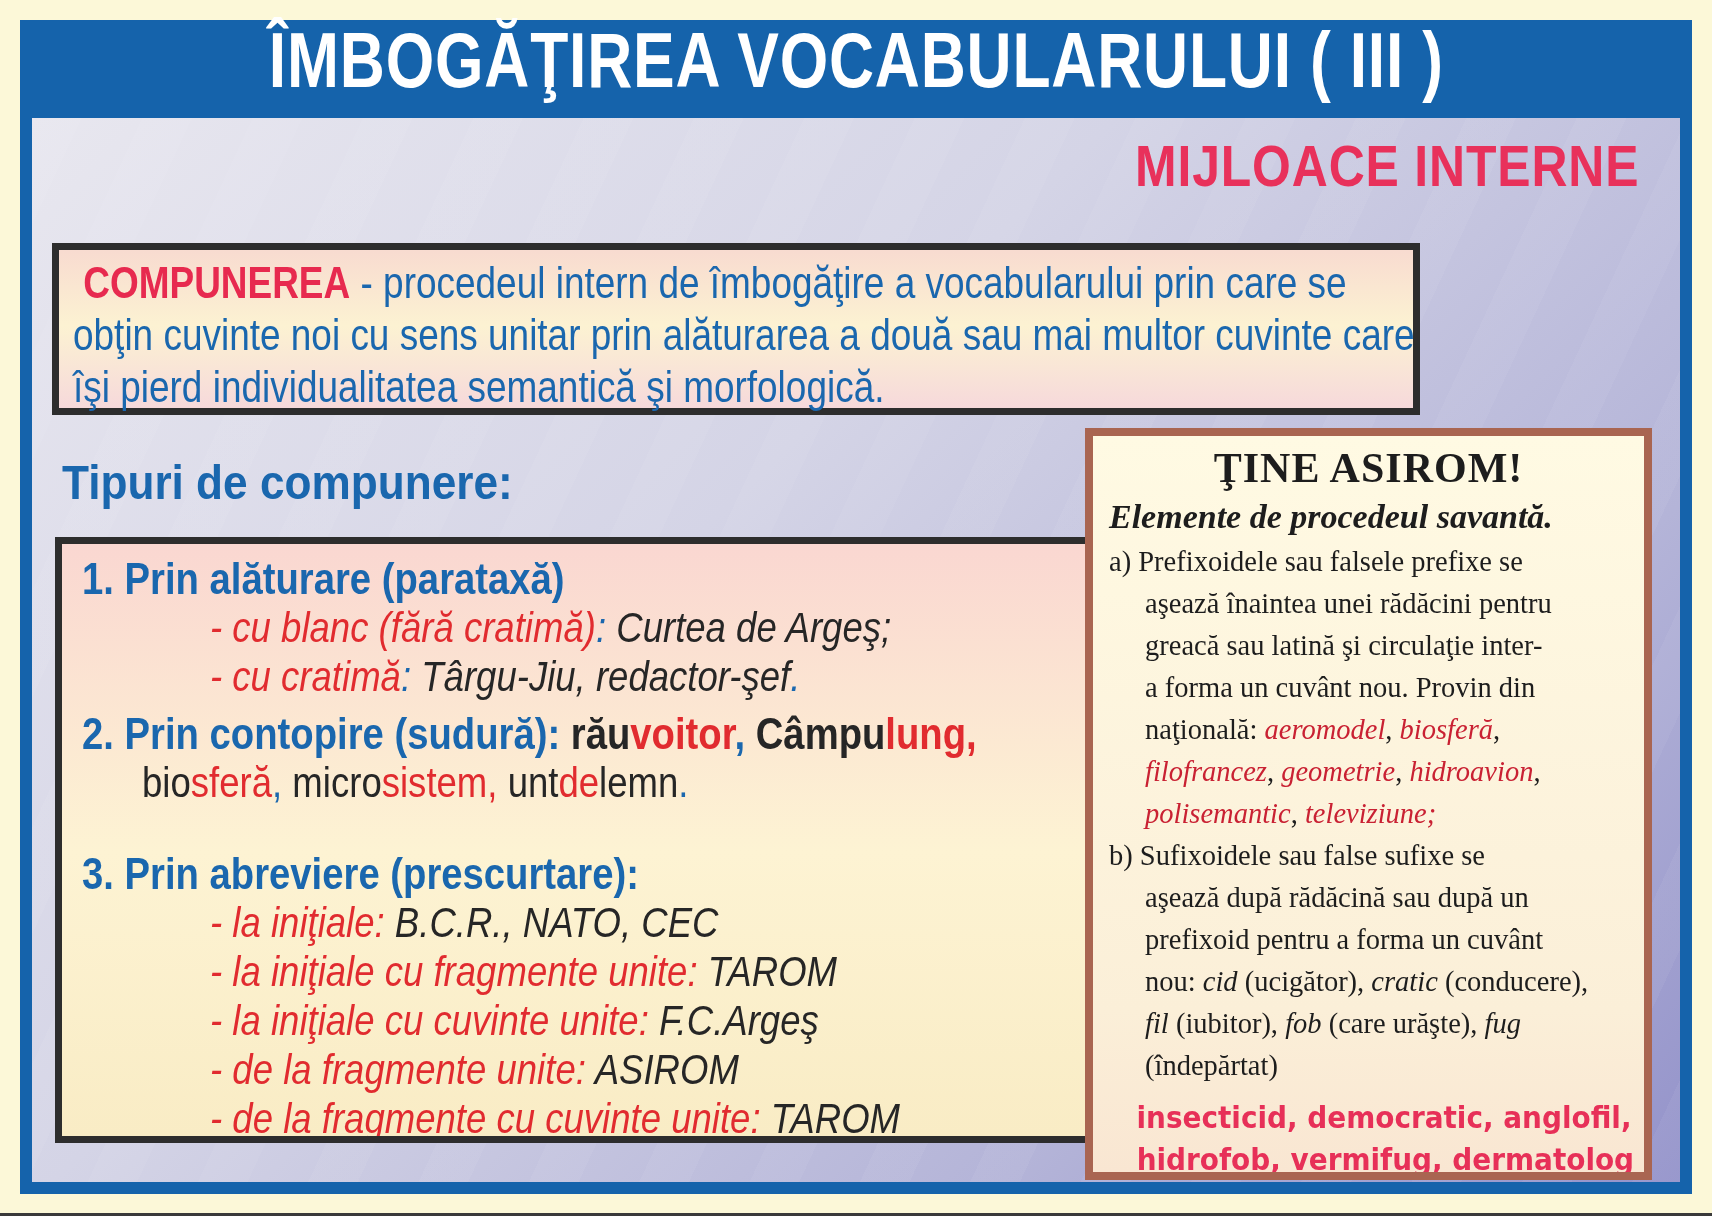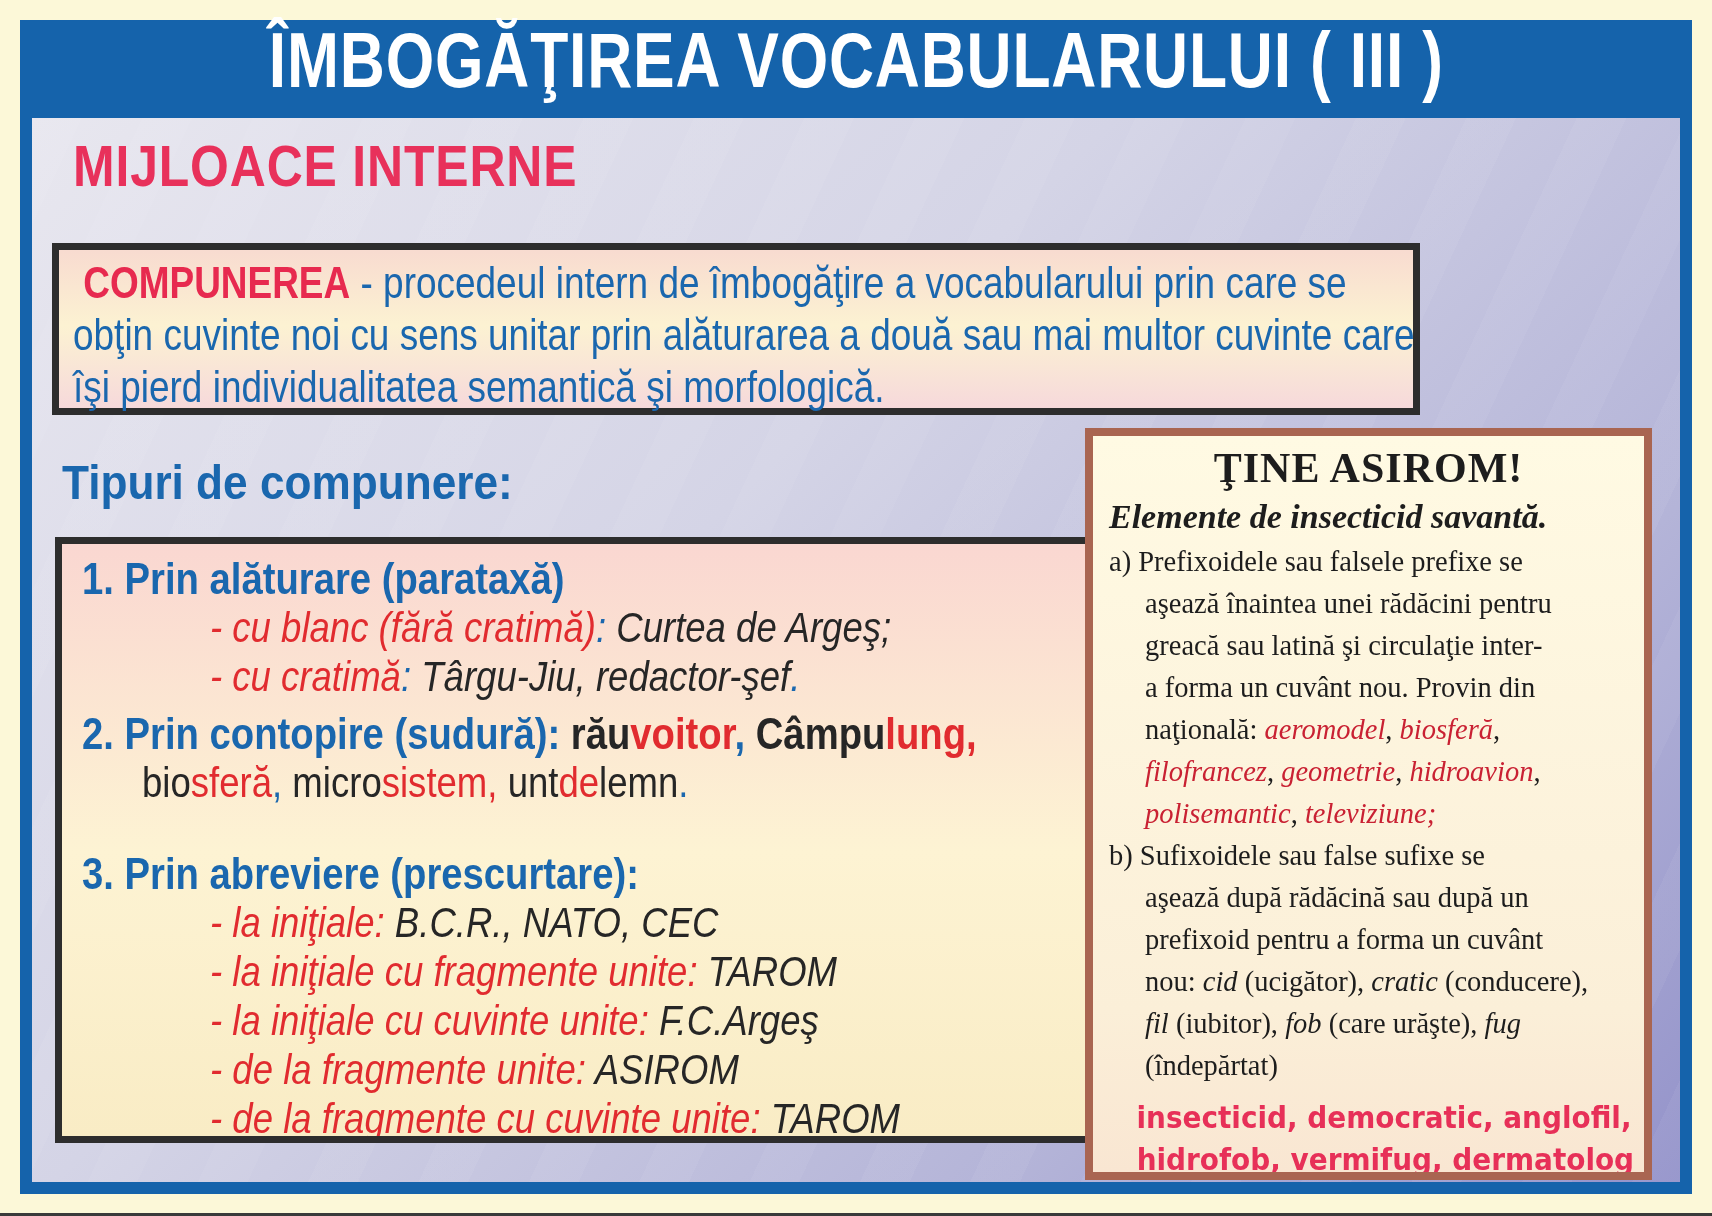--- a/index.html
+++ b/index.html
@@ -21,21 +21,21 @@
     color:#ffffff;font-weight:700;font-size:78px;letter-spacing:1px;
     display:inline-block;transform:scaleX(0.80);white-space:nowrap;
   }
   .inner{
     position:absolute;left:32px;top:118px;width:1648px;height:1064px;
     background:
       repeating-linear-gradient(115deg, rgba(255,255,255,0.05) 0 45px, rgba(255,255,255,0) 45px 100px),
       linear-gradient(135deg,#E8E7EF 0%,#D4D4E6 40%,#B4B4D8 75%,#9493CA 100%);
   }
   .subtitle{
-    position:absolute;left:32px;top:132px;width:1648px;text-align:left;
+    position:absolute;left:32px;top:132px;width:1648px;text-align:right;
   }
   .subtitle .t{
     color:#E8315B;font-weight:700;font-size:58px;display:inline-block;
     transform:scaleX(0.86);white-space:nowrap;letter-spacing:1px;
   }
   .defbox{
     position:absolute;left:52px;top:243px;width:1368px;height:172px;
     box-sizing:border-box;border:7px solid #2D2D2D;
     background:linear-gradient(180deg,#F8DBD0 0%,#FCF2D2 48%,#F6D9DB 100%);
     padding:7px 14px 0 14px;
@@ -131,21 +131,21 @@
     <div class="line heading gap-lg"><span class="sx"><span class="c-hb">3. Prin abreviere (prescurtare):</span></span></div>
     <div class="line sub"><span class="sx"><span class="c-r">- la iniţiale:</span><span class="c-k"> B.C.R., NATO, CEC</span></span></div>
     <div class="line sub"><span class="sx"><span class="c-r">- la iniţiale cu fragmente unite:</span><span class="c-k"> TAROM</span></span></div>
     <div class="line sub"><span class="sx"><span class="c-r">- la iniţiale cu cuvinte unite:</span><span class="c-k"> F.C.Argeş</span></span></div>
     <div class="line sub"><span class="sx"><span class="c-r">- de la fragmente unite:</span><span class="c-k"> ASIROM</span></span></div>
     <div class="line sub"><span class="sx"><span class="c-r">- de la fragmente cu cuvinte unite:</span><span class="c-k"> TAROM</span></span></div>
   </div>
 
 <div class="notebox">
   <div class="note-title">ŢINE ASIROM!</div>
-  <div class="note-subtitle">Elemente de insecticid savantă.</div>
+  <div class="note-subtitle">Elemente de procedeul savantă.</div>
   <div>
       <div class="line"><span class="sx"><span class="c-s">a) Prefixoidele sau falsele prefixe se</span></span></div>
       <div class="line ind"><span class="sx"><span class="c-s">aşează înaintea unei rădăcini pentru</span></span></div>
       <div class="line ind"><span class="sx"><span class="c-s">greacă sau latină şi circulaţie inter-</span></span></div>
       <div class="line ind"><span class="sx"><span class="c-s">a forma un cuvânt nou. Provin din</span></span></div>
       <div class="line ind"><span class="sx"><span class="c-s">naţională: </span><span class="c-sri">aeromodel</span><span class="c-s">, </span><span class="c-sri">biosferă</span><span class="c-s">,</span></span></div>
       <div class="line ind"><span class="sx"><span class="c-sri">filofrancez</span><span class="c-s">, </span><span class="c-sri">geometrie</span><span class="c-s">, </span><span class="c-sri">hidroavion</span><span class="c-s">,</span></span></div>
       <div class="line ind"><span class="sx"><span class="c-sri">polisemantic</span><span class="c-s">, </span><span class="c-sri">televiziune;</span></span></div>
       <div class="line"><span class="sx"><span class="c-s">b) Sufixoidele sau false sufixe se</span></span></div>
       <div class="line ind"><span class="sx"><span class="c-s">aşează după rădăcină sau după un</span></span></div>

